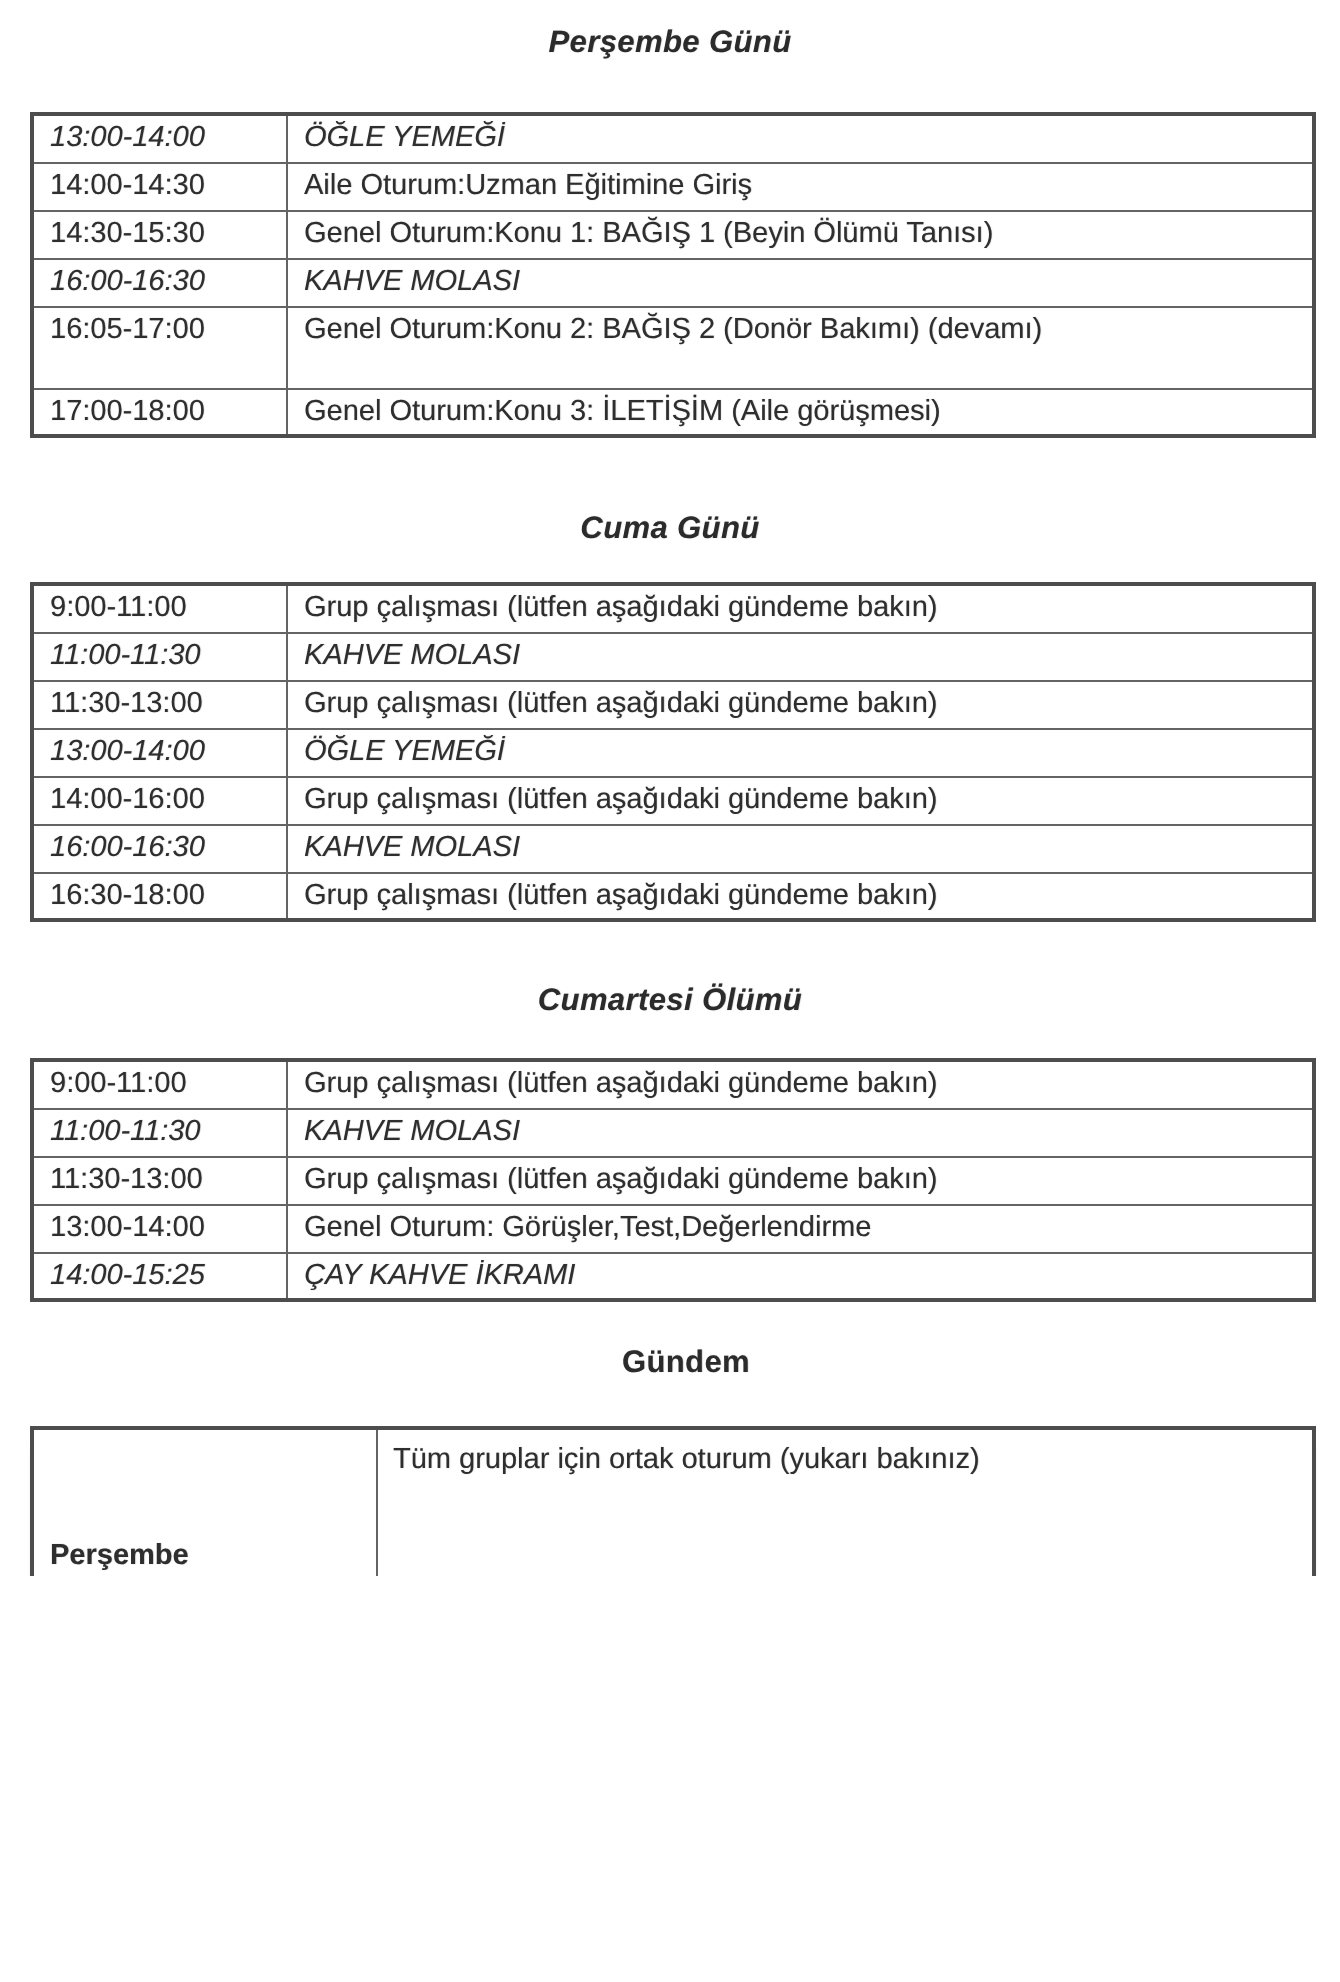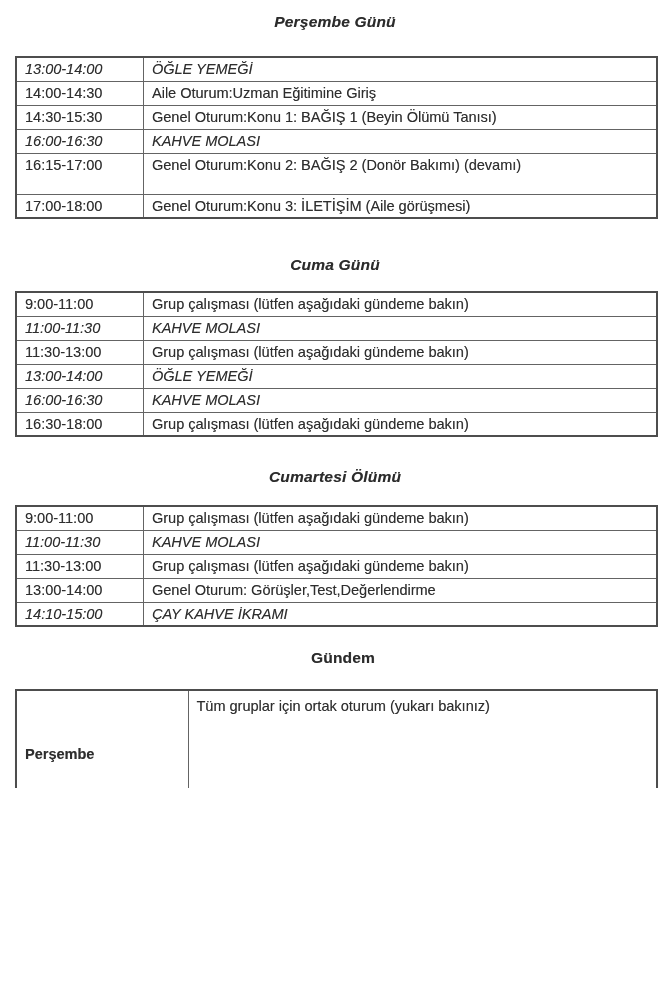--- a/index.html
+++ b/index.html
@@ -76,21 +76,21 @@
     </tr>
     <tr>
       <td class="time">14:30-15:30</td>
       <td class="act">Genel Oturum:Konu 1: BAĞIŞ 1 (Beyin Ölümü Tanısı)</td>
     </tr>
     <tr>
       <td class="time em">16:00-16:30</td>
       <td class="act em">KAHVE MOLASI</td>
     </tr>
     <tr class="tall">
-      <td class="time">16:15-17:00</td>
+      <td class="time">16:05-17:00</td>
       <td class="act">Genel Oturum:Konu 2: BAĞIŞ 2 (Donör Bakımı) (devamı)</td>
     </tr>
     <tr>
       <td class="time">17:00-18:00</td>
       <td class="act">Genel Oturum:Konu 3: İLETİŞİM (Aile görüşmesi)</td>
     </tr>
   </tbody>
     </table>
 
   <h2 class="sec-title mt-cuma">Cuma Günü</h2>
@@ -105,20 +105,24 @@
       <td class="time em">11:00-11:30</td>
       <td class="act em">KAHVE MOLASI</td>
     </tr>
     <tr>
       <td class="time">11:30-13:00</td>
       <td class="act">Grup çalışması (lütfen aşağıdaki gündeme bakın)</td>
     </tr>
     <tr>
       <td class="time em">13:00-14:00</td>
       <td class="act em">ÖĞLE YEMEĞİ</td>
+    </tr>
+    <tr>
+      <td class="time">14:00-16:00</td>
+      <td class="act">Grup çalışması (lütfen aşağıdaki gündeme bakın)</td>
     </tr>
     <tr>
       <td class="time em">16:00-16:30</td>
       <td class="act em">KAHVE MOLASI</td>
     </tr>
     <tr>
       <td class="time">16:30-18:00</td>
       <td class="act">Grup çalışması (lütfen aşağıdaki gündeme bakın)</td>
     </tr>
   </tbody>
@@ -138,21 +142,21 @@
     </tr>
     <tr>
       <td class="time">11:30-13:00</td>
       <td class="act">Grup çalışması (lütfen aşağıdaki gündeme bakın)</td>
     </tr>
     <tr>
       <td class="time">13:00-14:00</td>
       <td class="act">Genel Oturum: Görüşler,Test,Değerlendirme</td>
     </tr>
     <tr>
-      <td class="time em">14:10-15:00</td>
+      <td class="time em">14:00-15:25</td>
       <td class="act em">ÇAY KAHVE İKRAMI</td>
     </tr>
   </tbody>
     </table>
 
   <h2 class="sec-title upright mt-gun">Gündem</h2>
 
   <table class="t4">
     <colgroup>
       <col class="c-day">

